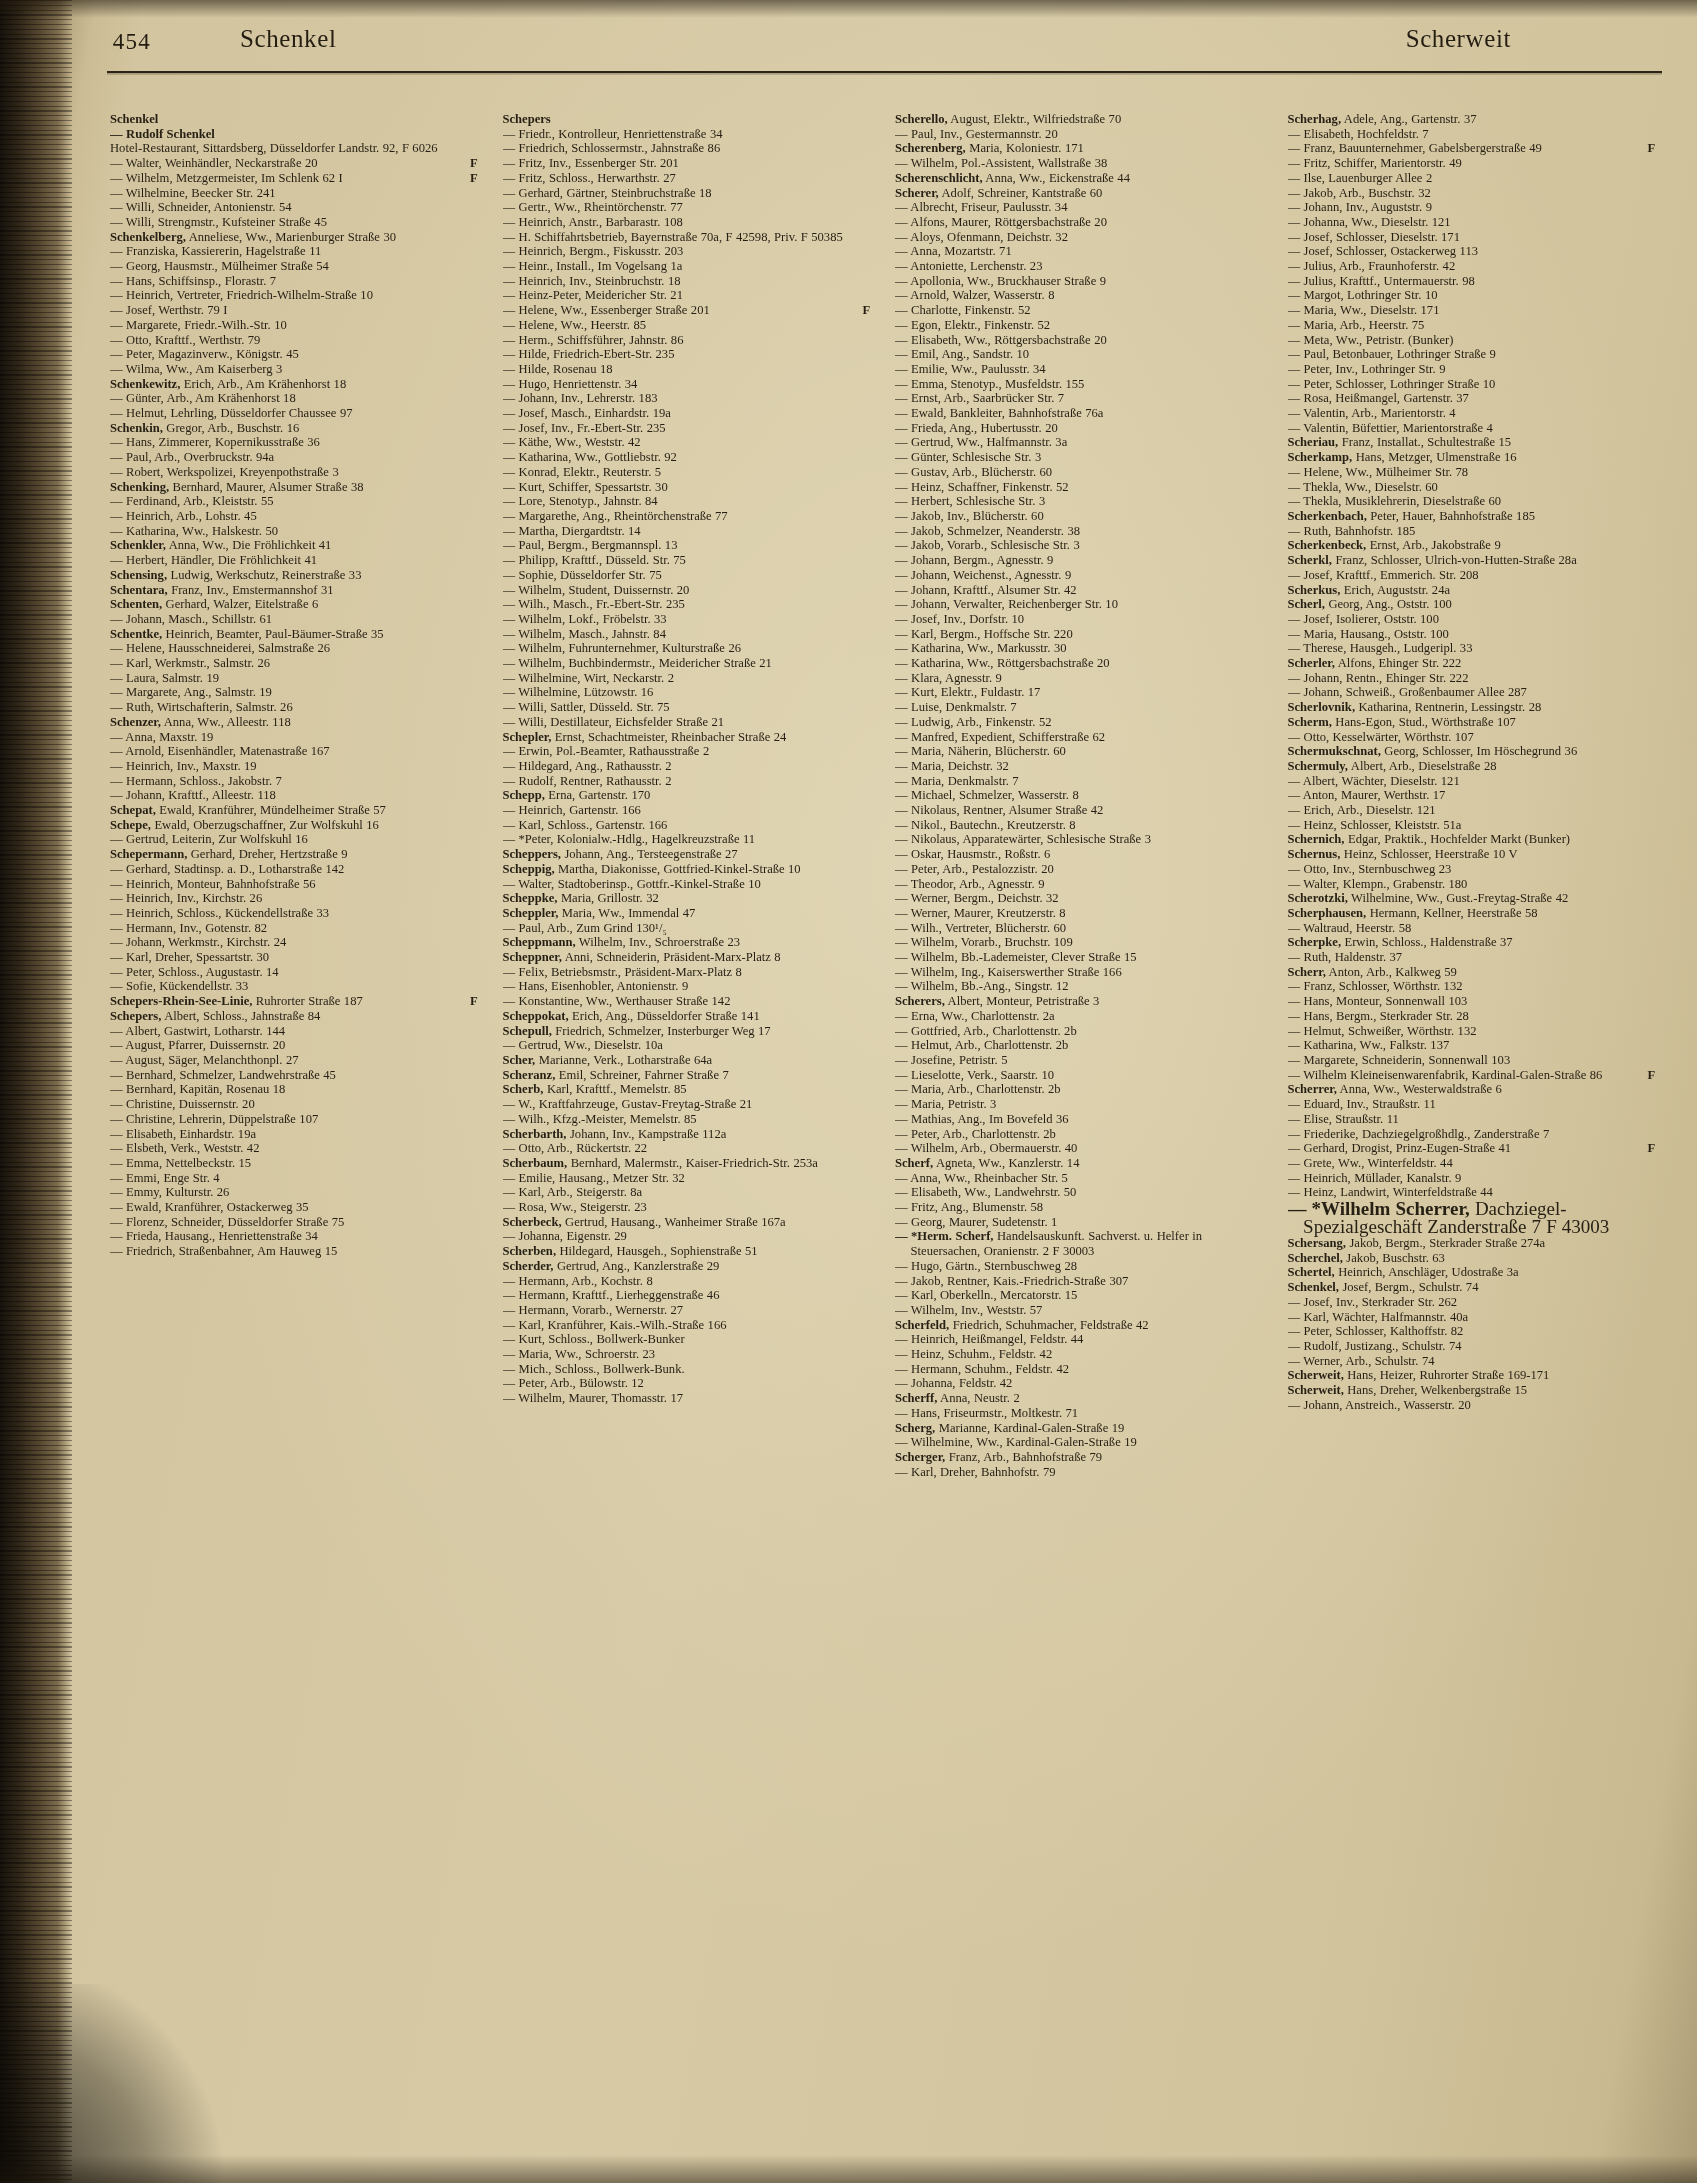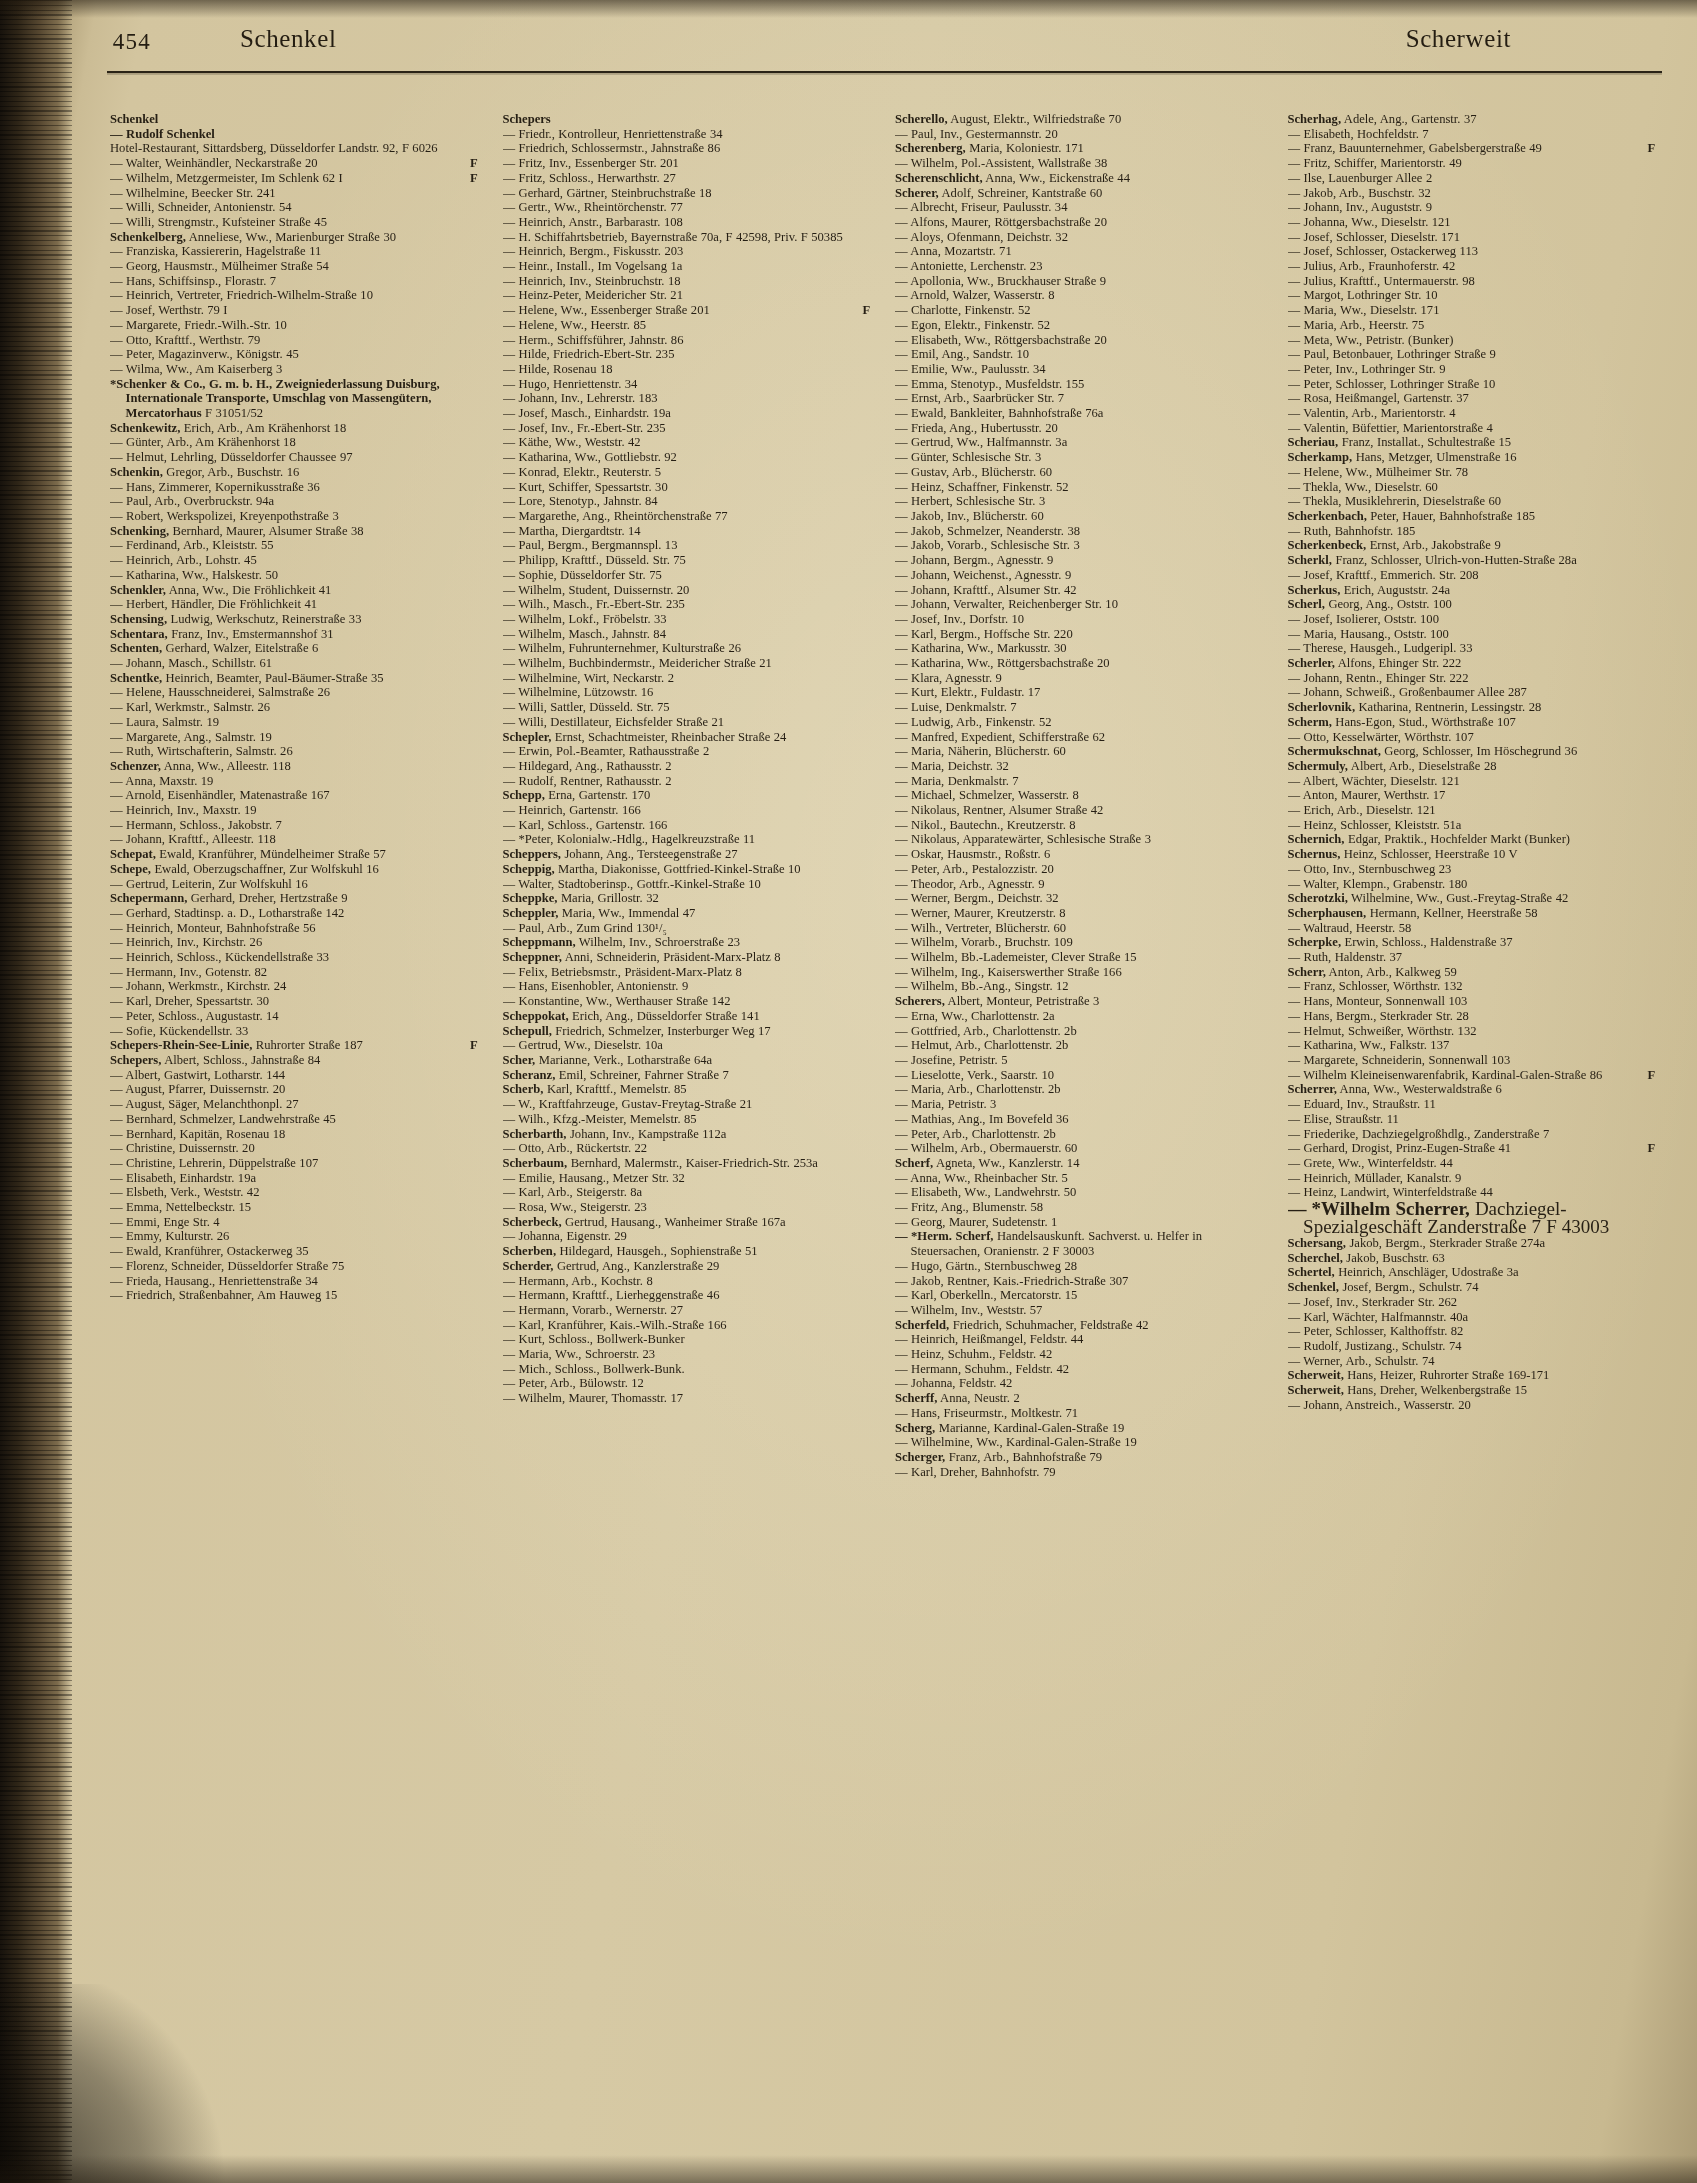--- a/index.html
+++ b/index.html
@@ -82,21 +82,20 @@
       <p class="entry"><span class="bold">Schenkelberg,</span> Anneliese, Ww., Marienburger Straße 30</p>
       <p class="entry">— Franziska, Kassiererin, Hagelstraße 11</p>
       <p class="entry">— Georg, Hausmstr., Mülheimer Straße 54</p>
       <p class="entry">— Hans, Schiffsinsp., Florastr. 7</p>
       <p class="entry">— Heinrich, Vertreter, Friedrich-Wilhelm-Straße 10</p>
       <p class="entry">— Josef, Werthstr. 79 I</p>
       <p class="entry">— Margarete, Friedr.-Wilh.-Str. 10</p>
       <p class="entry">— Otto, Krafttf., Werthstr. 79</p>
       <p class="entry">— Peter, Magazinverw., Königstr. 45</p>
       <p class="entry">— Wilma, Ww., Am Kaiserberg 3</p>
-      <p class="entry"><span class="bold">*Schenker &amp; Co., G. m. b. H., Zweigniederlassung Duisburg, Internationale Transporte, Umschlag von Massengütern, Mercatorhaus</span> F 31051/52</p>
       <p class="entry"><span class="bold">Schenkewitz,</span> Erich, Arb., Am Krähenhorst 18</p>
       <p class="entry">— Günter, Arb., Am Krähenhorst 18</p>
       <p class="entry">— Helmut, Lehrling, Düsseldorfer Chaussee 97</p>
       <p class="entry"><span class="bold">Schenkin,</span> Gregor, Arb., Buschstr. 16</p>
       <p class="entry">— Hans, Zimmerer, Kopernikusstraße 36</p>
       <p class="entry">— Paul, Arb., Overbruckstr. 94a</p>
       <p class="entry">— Robert, Werkspolizei, Kreyenpothstraße 3</p>
       <p class="entry"><span class="bold">Schenking,</span> Bernhard, Maurer, Alsumer Straße 38</p>
       <p class="entry">— Ferdinand, Arb., Kleiststr. 55</p>
       <p class="entry">— Heinrich, Arb., Lohstr. 45</p>
@@ -305,21 +304,21 @@
       <p class="entry"><span class="bold">Scherers,</span> Albert, Monteur, Petristraße 3</p>
       <p class="entry">— Erna, Ww., Charlottenstr. 2a</p>
       <p class="entry">— Gottfried, Arb., Charlottenstr. 2b</p>
       <p class="entry">— Helmut, Arb., Charlottenstr. 2b</p>
       <p class="entry">— Josefine, Petristr. 5</p>
       <p class="entry">— Lieselotte, Verk., Saarstr. 10</p>
       <p class="entry">— Maria, Arb., Charlottenstr. 2b</p>
       <p class="entry">— Maria, Petristr. 3</p>
       <p class="entry">— Mathias, Ang., Im Bovefeld 36</p>
       <p class="entry">— Peter, Arb., Charlottenstr. 2b</p>
-      <p class="entry">— Wilhelm, Arb., Obermauerstr. 60</p>
+      <p class="entry">— Wilhelm, Arb., Obermauerstr. 40</p>
       <p class="entry"><span class="bold">Scherf,</span> Agneta, Ww., Kanzlerstr. 14</p>
       <p class="entry">— Anna, Ww., Rheinbacher Str. 5</p>
       <p class="entry">— Elisabeth, Ww., Landwehrstr. 50</p>
       <p class="entry">— Fritz, Ang., Blumenstr. 58</p>
       <p class="entry">— Georg, Maurer, Sudetenstr. 1</p>
       <p class="entry"><span class="bold">— *Herm. Scherf,</span> Handelsauskunft. Sachverst. u. Helfer in Steuersachen, Oranienstr. 2   F 30003</p>
       <p class="entry">— Hugo, Gärtn., Sternbuschweg 28</p>
       <p class="entry">— Jakob, Rentner, Kais.-Friedrich-Straße 307</p>
       <p class="entry">— Karl, Oberkelln., Mercatorstr. 15</p>
       <p class="entry">— Wilhelm, Inv., Weststr. 57</p>

